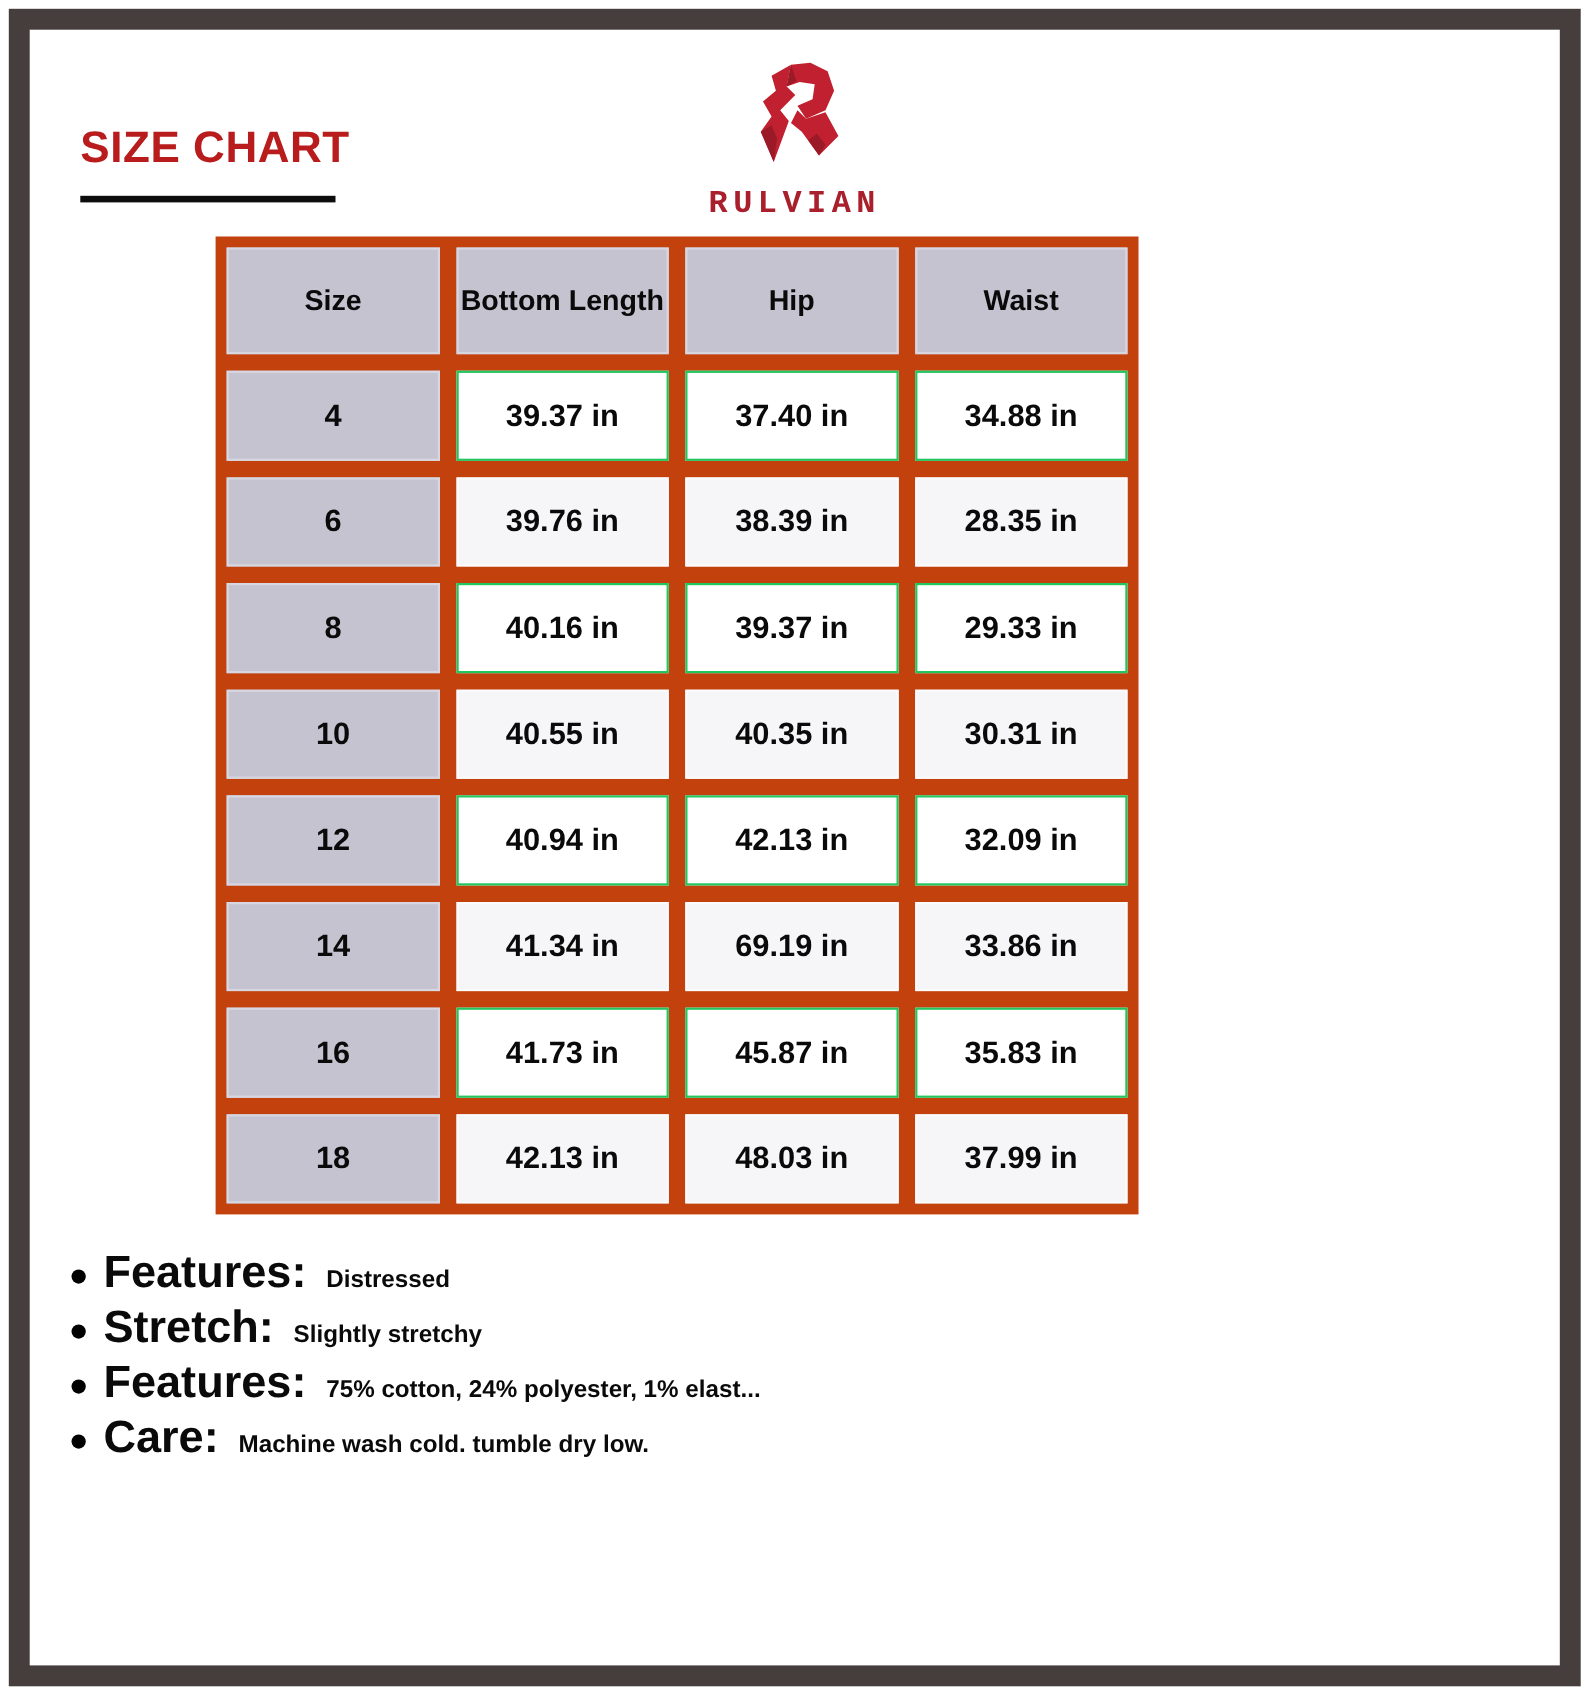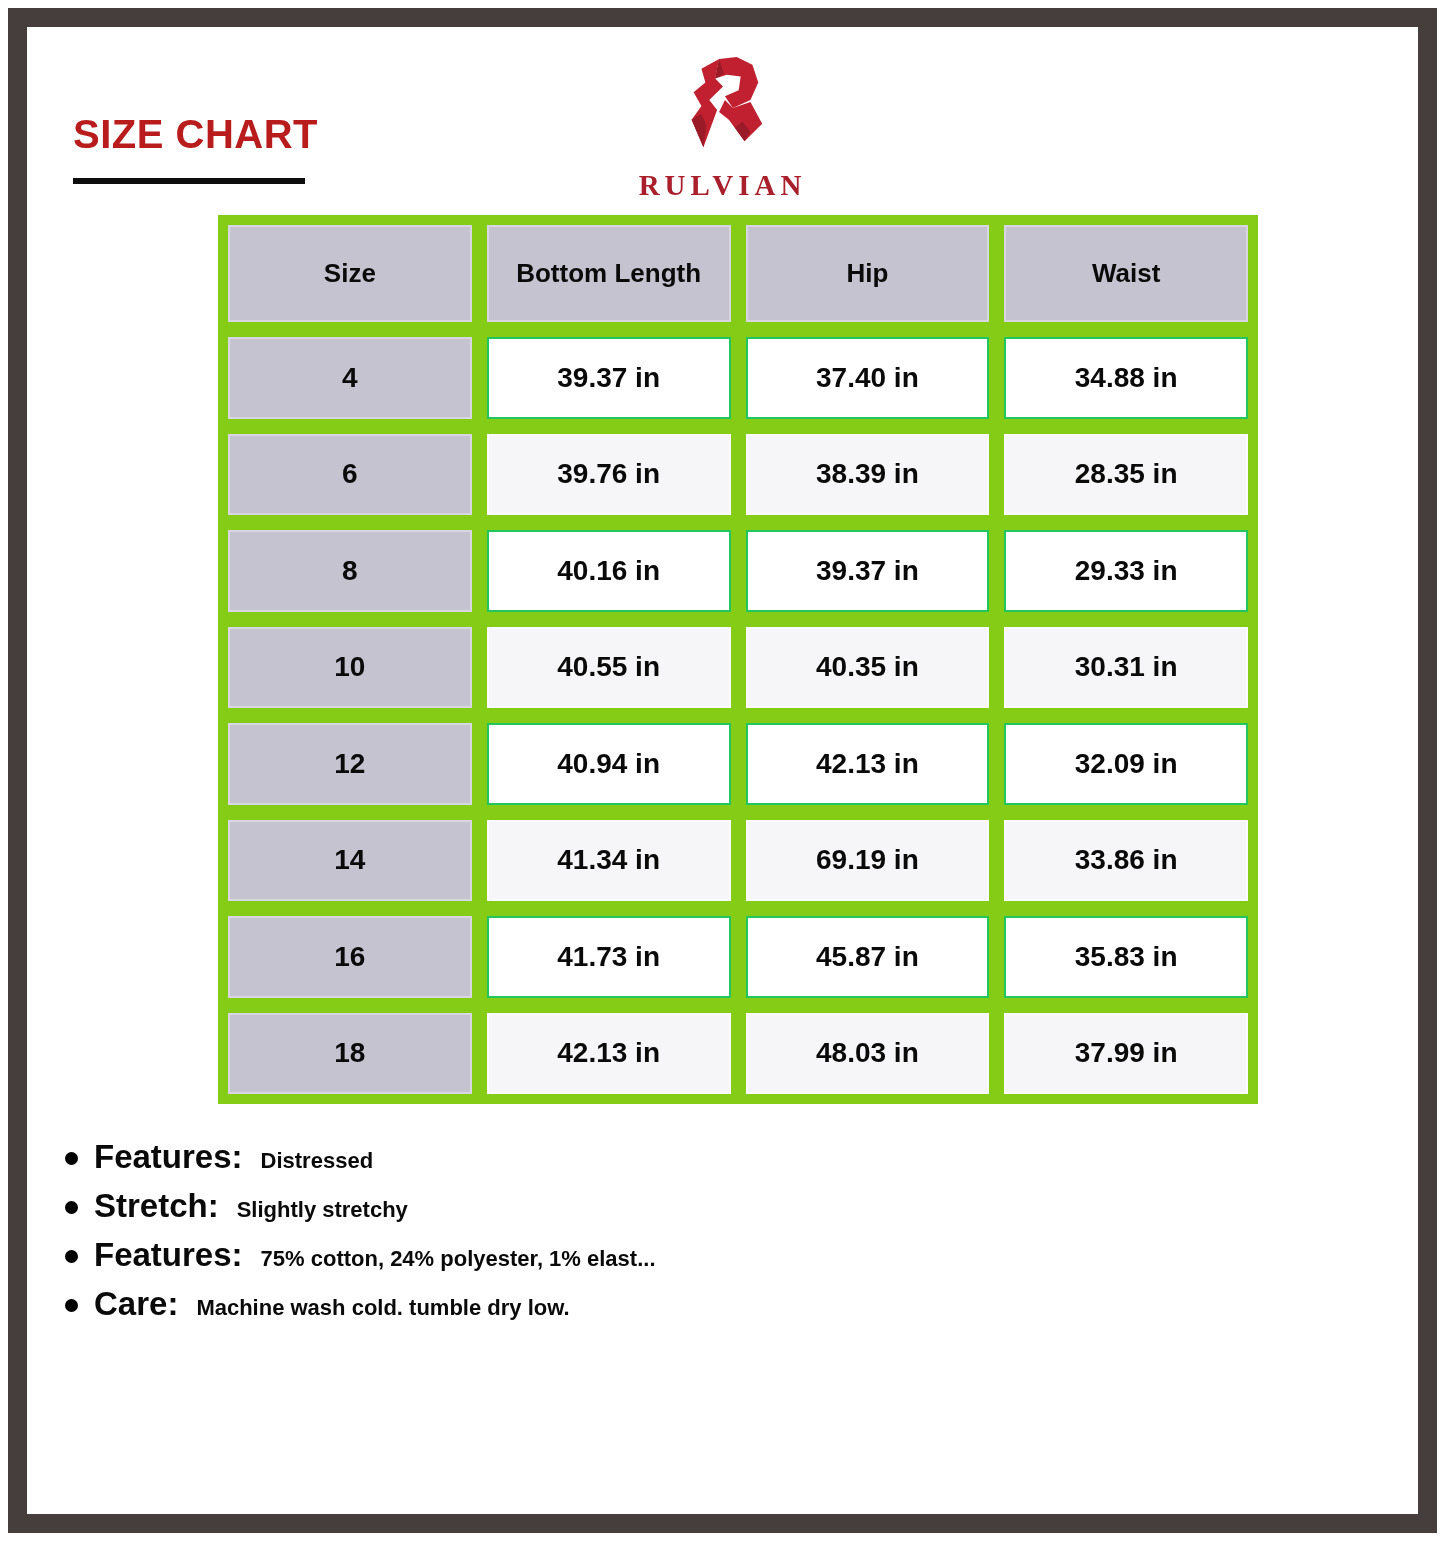--- a/index.html
+++ b/index.html
@@ -54,36 +54,36 @@
     flex-direction: column;
     align-items: center;
   }
   .logo-mark {
     width: 98px;
     height: 102px;
     display: block;
   }
   .wordmark {
     margin-top: 12px;
-    font-family: Liberation Serif, serif;
+    font-family: Liberation Mono, monospace;
     font-weight: bold;
     font-size: 29px;
     letter-spacing: 5px;
     color: #a91f2c;
   }
 
   
   .size-table {
     position: absolute;
-    left: 218px;
+    left: 196px;
     top: 215px;
-    width: 1040px;
+    width: 839px;
     height: 889px;
     box-sizing: border-box;
-    background: #84cc16;
+    background: #c2410c;
     padding: 10px;
     display: grid;
     grid-template-columns: repeat(4, 1fr);
     grid-template-rows: 97px repeat(8, 1fr);
     gap: 15px;
   }
   .trow { display: contents; }
   .cell {
     display: flex;
     align-items: center;
@@ -131,21 +131,21 @@
     flex: 0 0 auto;
     width: 13px;
     height: 13px;
     border-radius: 50%;
     background: #000000;
     margin-right: 16px;
     position: relative;
     top: -3px;
   }
   .dlabel {
-    font-size: 33px;
+    font-size: 41px;
     font-weight: bold;
     color: #0a0a0a;
     margin-right: 18px;
     line-height: 37px;
   }
   .dvalue {
     font-size: 22px;
     font-weight: bold;
     color: #0a0a0a;
   }

